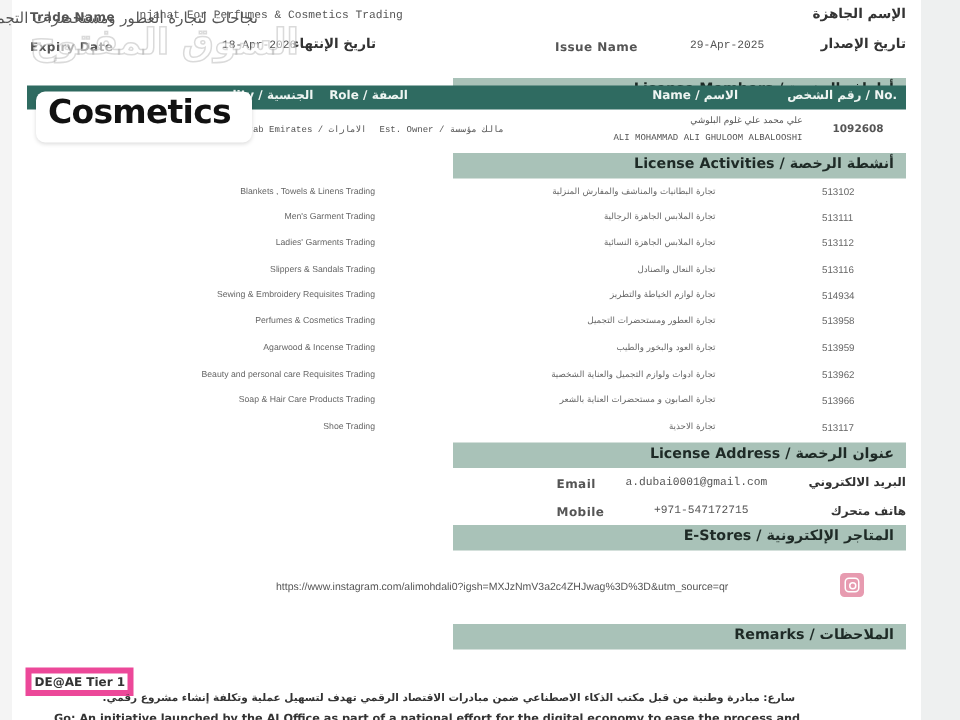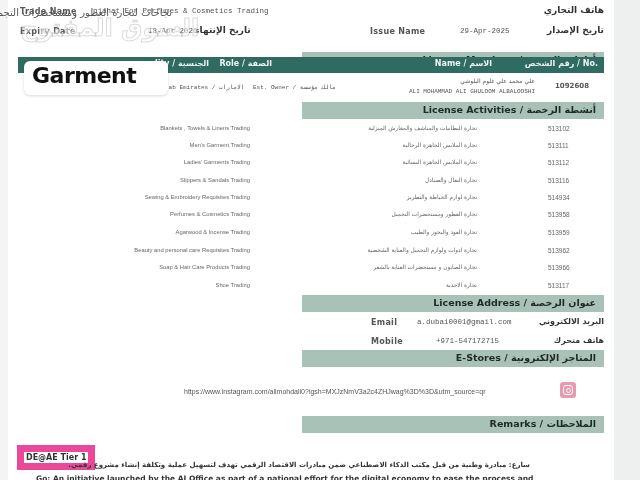--- a/index.html
+++ b/index.html
@@ -15,35 +15,35 @@
   .sec { position: absolute; left: 302px; width: 302px; height: 17px; background: #a9c2b8; }
   .sec span { position: absolute; right: 8px; top: 2px; font-family: "DejaVu Sans", sans-serif; font-weight: bold; font-size: 9.5px; color: #1e2a26; white-space: nowrap; }
   .thead { position: absolute; left: 18px; top: 57px; width: 586px; height: 16px; background: #2f6b61; }
   .thead span { position: absolute; top: 2px; font-family: "DejaVu Sans", sans-serif; font-weight: bold; font-size: 8px; color: #eef5f2; white-space: nowrap; }
   .act-en { position: absolute; right: 390px; font-family: "Liberation Sans", sans-serif; font-size: 5.8px; color: #666; white-space: nowrap; }
   .act-ar { position: absolute; right: 163px; font-family: "DejaVu Sans", sans-serif; font-size: 5.8px; color: #666; white-space: nowrap; direction: rtl; }
   .act-code { position: absolute; left: 548px; font-family: "Liberation Sans", sans-serif; font-size: 6.5px; color: #666; white-space: nowrap; }
   .watermark-ar { position: absolute; left: 20px; top: 14px; font-family: "DejaVu Sans", sans-serif; font-weight: bold; font-size: 24px; color: rgba(255,255,255,0.55); -webkit-text-stroke: 1px rgba(150,150,150,0.35); direction: rtl; white-space: nowrap; }
   .opensooq { position: absolute; left: 24px; top: 61px; width: 144px; height: 34px; background: #ffffff; border-radius: 6px; box-shadow: 0 1px 3px rgba(0,0,0,0.15); }
   .opensooq span { position: absolute; left: 8px; top: 2px; font-family: "DejaVu Sans", sans-serif; font-weight: bold; font-size: 22px; color: #111; letter-spacing: -0.5px; }
-  .tier { position: absolute; left: 17px; top: 445px; border: 7px solid #ec4899; padding: 1px 2px; font-family: "DejaVu Sans", sans-serif; font-weight: bold; font-size: 8px; color: #333; white-space: nowrap; }
+  .tier { position: absolute; left: 17px; top: 445px; border: 4px solid #ec4899; padding: 1px 2px; font-family: "DejaVu Sans", sans-serif; font-weight: bold; font-size: 8px; color: #333; white-space: nowrap; }
   .insta { position: absolute; left: 560px; top: 382px; width: 16px; height: 16px; background: #e79bb0; border-radius: 3px; }
   .insta .ring { position: absolute; left: 3px; top: 3px; width: 10px; height: 10px; border: 1.5px solid #fff; border-radius: 3px; }
   .insta .dot { position: absolute; left: 5.5px; top: 5.5px; width: 5px; height: 5px; border: 1.3px solid #fff; border-radius: 50%; }
 </style>
 </head>
 <body>
 
 <div class="page"></div>
 <div class="right-gutter"></div>
 
 <div class="abs lbl-en" style="left:20px; top:7px;">Trade Name</div>
 <div class="abs val" style="left:93px; top:7px;">njahat For Perfumes &amp; Cosmetics Trading</div>
 <div class="abs val-ar" style="right:468px; top:7px; font-size:10px;">نجاحات لتجارة العطور ومستحضرات التجميل</div>
-<div class="abs lbl-ar" style="right:36px; top:5px;">هاتف التجاري</div>
+<div class="abs lbl-ar" style="right:36px; top:5px;">الإسم الجاهزة</div>
 
 <div class="abs lbl-en" style="left:20px; top:27px;">Expiry Date</div>
 <div class="abs val" style="left:108px; top:27px;padding-left:40px;">18-Apr-2026</div>
 <div class="abs lbl-ar" style="left:195px; top:25px;">تاريخ الإنتهاء</div>
 
 <div class="abs lbl-en" style="left:370px; top:27px;">Issue Name</div>
 <div class="abs val" style="left:460px; top:27px;">29-Apr-2025</div>
 <div class="abs lbl-ar" style="right:36px; top:25px;">تاريخ الإصدار</div>
 
 <div class="watermark-ar">السوق المفتوح</div>
@@ -57,21 +57,21 @@
   <span style="right:332px;">Role / الصفة</span>
   <span style="right:395px;">onality / الجنسية</span>
 </div>
 <div class="abs val-ar" style="right:105px; top:77px; font-size:6px;">علي محمد علي غلوم البلوشي</div>
 <div class="abs val" style="right:105px; top:88px; font-size:6px;">ALI MOHAMMAD ALI GHULOOM ALBALOOSHI</div>
 <div class="abs" style="left:555px; top:82px; font-family:'DejaVu Sans',sans-serif; font-weight:bold; font-size:7px; color:#555;">1092608</div>
 <div class="abs val" style="left:253px; top:83px; font-size:6px;">Est. Owner / مالك مؤسسة</div>
 <div class="abs val" style="left:165px; top:83px; font-size:6px;">rab Emirates / الامارات</div>
 
 <div class="opensooq">
-  <span>Garment</span>
+  <span>Cosmetics</span>
 </div>
 
 <div class="sec" style="top:102px;">
   <span>License Activities / أنشطة الرخصة</span>
 </div>
 
 <div>
   <div class="act-en" style="top:125px;">Blankets , Towels &amp; Linens Trading</div>
   <div class="act-ar" style="top:125px;">تجارة البطانيات والمناشف والمفارش المنزلية</div>
   <div class="act-code" style="top:125px;">513102</div>

